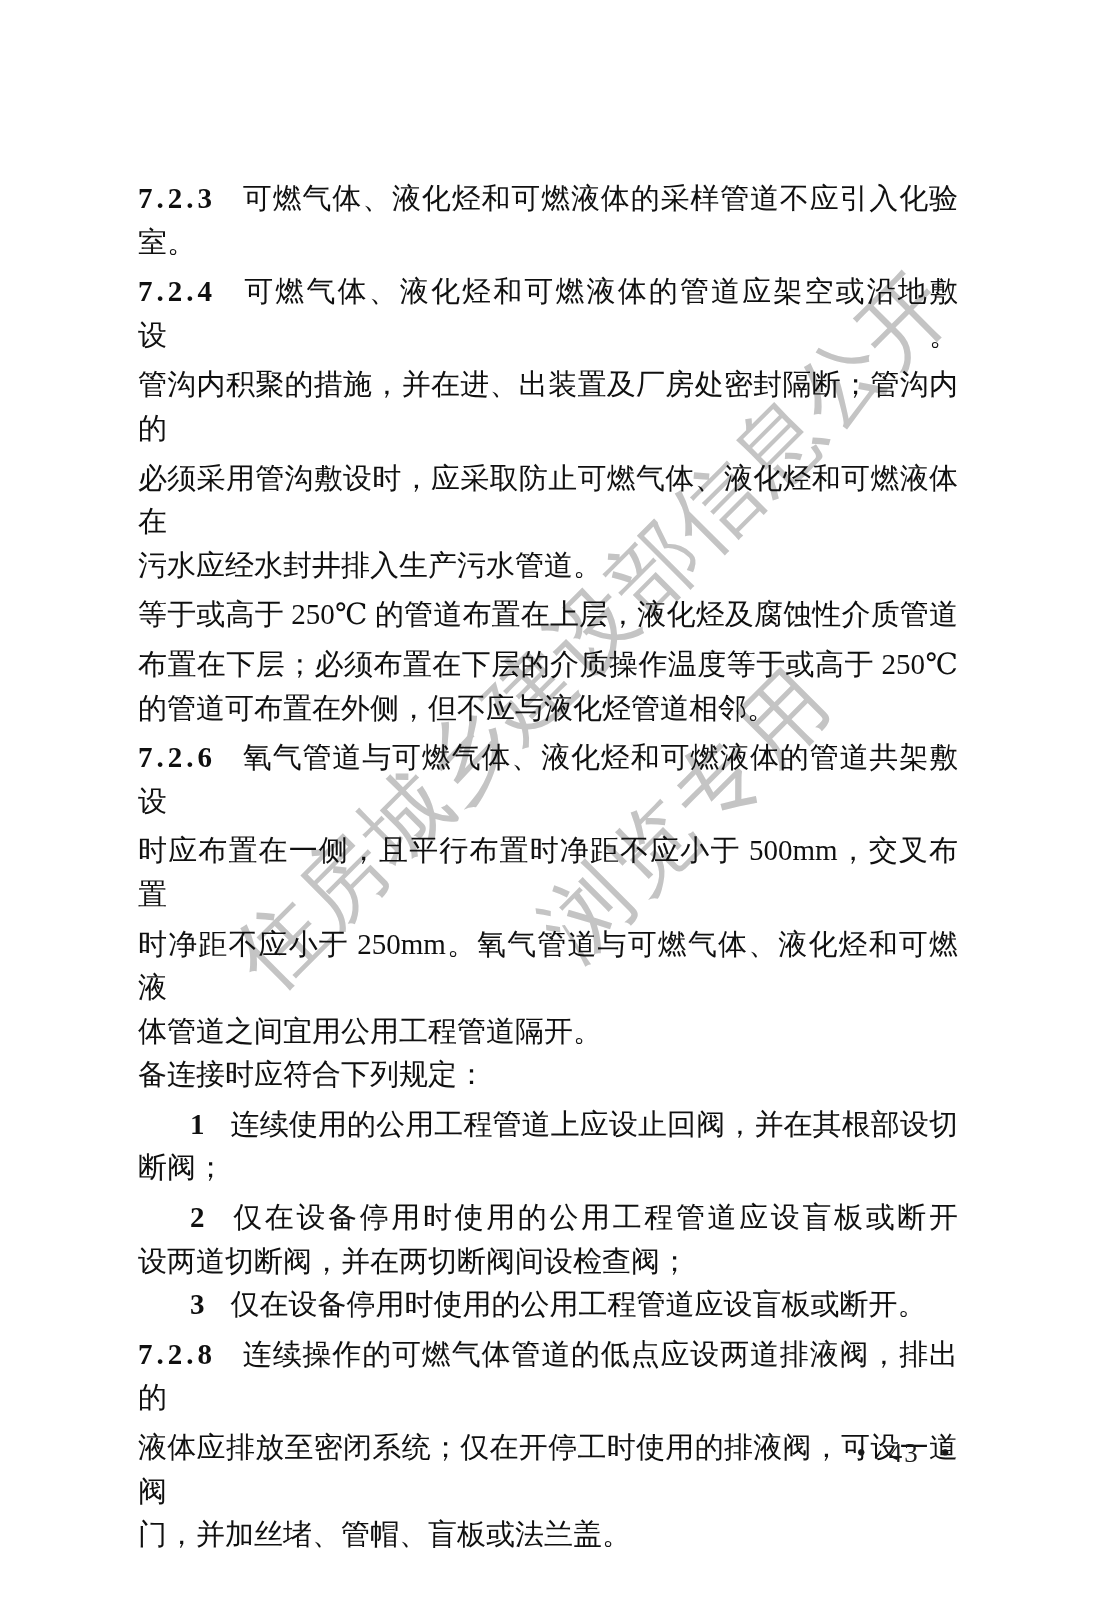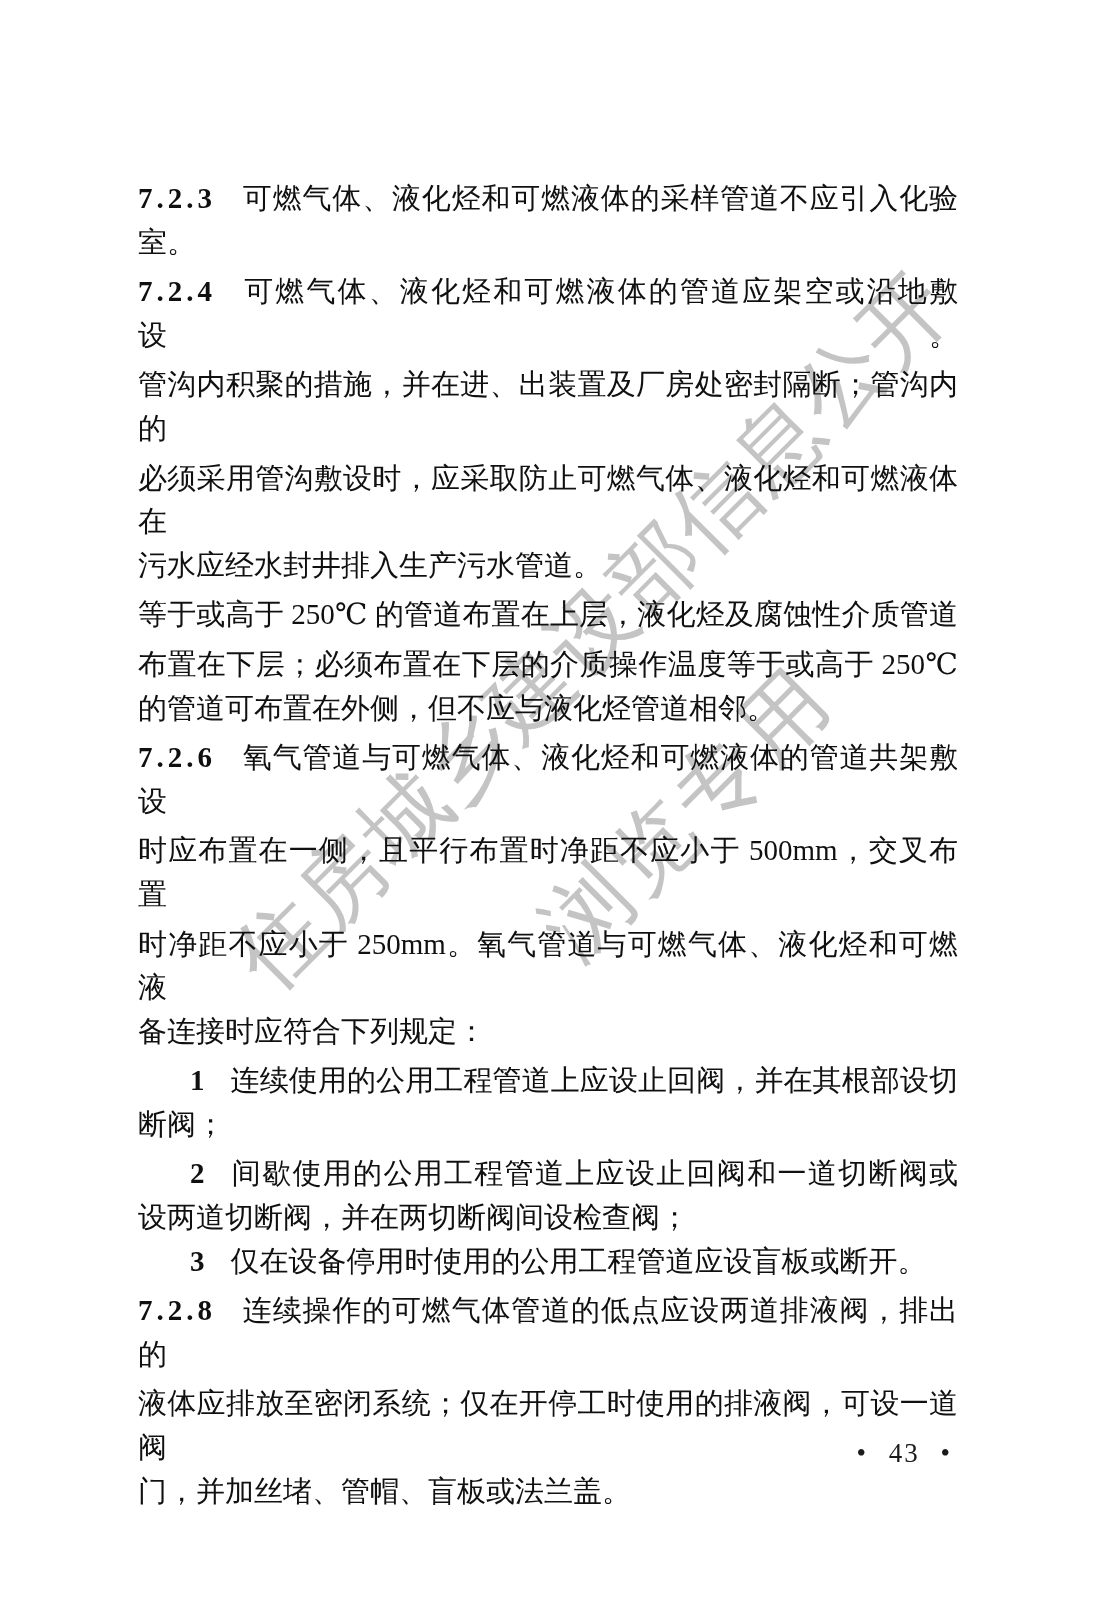--- a/index.html
+++ b/index.html
@@ -91,24 +91,25 @@
       <div class="line fill"><span class="sec-num">7.2.4</span><span>可燃气体、液化烃和可燃液体的管道应架空或沿地敷设。</span></div>
       <div class="line fill"><span>管沟内积聚的措施，并在进、出装置及厂房处密封隔断；管沟内的</span></div>
       <div class="line fill"><span>必须采用管沟敷设时，应采取防止可燃气体、液化烃和可燃液体在</span></div>
       <div class="line"><span>污水应经水封井排入生产污水管道。</span></div>
       <div class="line fill"><span>等于或高于 250℃ 的管道布置在上层，液化烃及腐蚀性介质管道</span></div>
       <div class="line fill"><span>布置在下层；必须布置在下层的介质操作温度等于或高于 250℃</span></div>
       <div class="line"><span>的管道可布置在外侧，但不应与液化烃管道相邻。</span></div>
       <div class="line fill"><span class="sec-num">7.2.6</span><span>氧气管道与可燃气体、液化烃和可燃液体的管道共架敷设</span></div>
       <div class="line fill"><span>时应布置在一侧，且平行布置时净距不应小于 500mm，交叉布置</span></div>
       <div class="line fill"><span>时净距不应小于 250mm。氧气管道与可燃气体、液化烃和可燃液</span></div>
+      <div class="line"><span>体管道之间宜用公用工程管道隔开。</span></div>
       <div class="line"><span>备连接时应符合下列规定：</span></div>
       <div class="line fill"><span class="item-num">1</span><span>连续使用的公用工程管道上应设止回阀，并在其根部设切</span></div>
       <div class="line"><span>断阀；</span></div>
-      <div class="line fill"><span class="item-num">2</span><span>间歇使用的公用工程管道上应设止回阀和一道切断阀或</span></div>
+      <div class="line fill"><span class="item-num">2</span><span>仅在设备停用时使用的公用工程管道应设盲板或断开</span></div>
       <div class="line"><span>设两道切断阀，并在两切断阀间设检查阀；</span></div>
       <div class="line"><span class="item-num">3</span><span>仅在设备停用时使用的公用工程管道应设盲板或断开。</span></div>
       <div class="line fill"><span class="sec-num">7.2.8</span><span>连续操作的可燃气体管道的低点应设两道排液阀，排出的</span></div>
       <div class="line fill"><span>液体应排放至密闭系统；仅在开停工时使用的排液阀，可设一道阀</span></div>
       <div class="line"><span>门，并加丝堵、管帽、盲板或法兰盖。</span></div>
     </div>
 
   <div class="page-number">• 43 •</div>
 
 </div>

